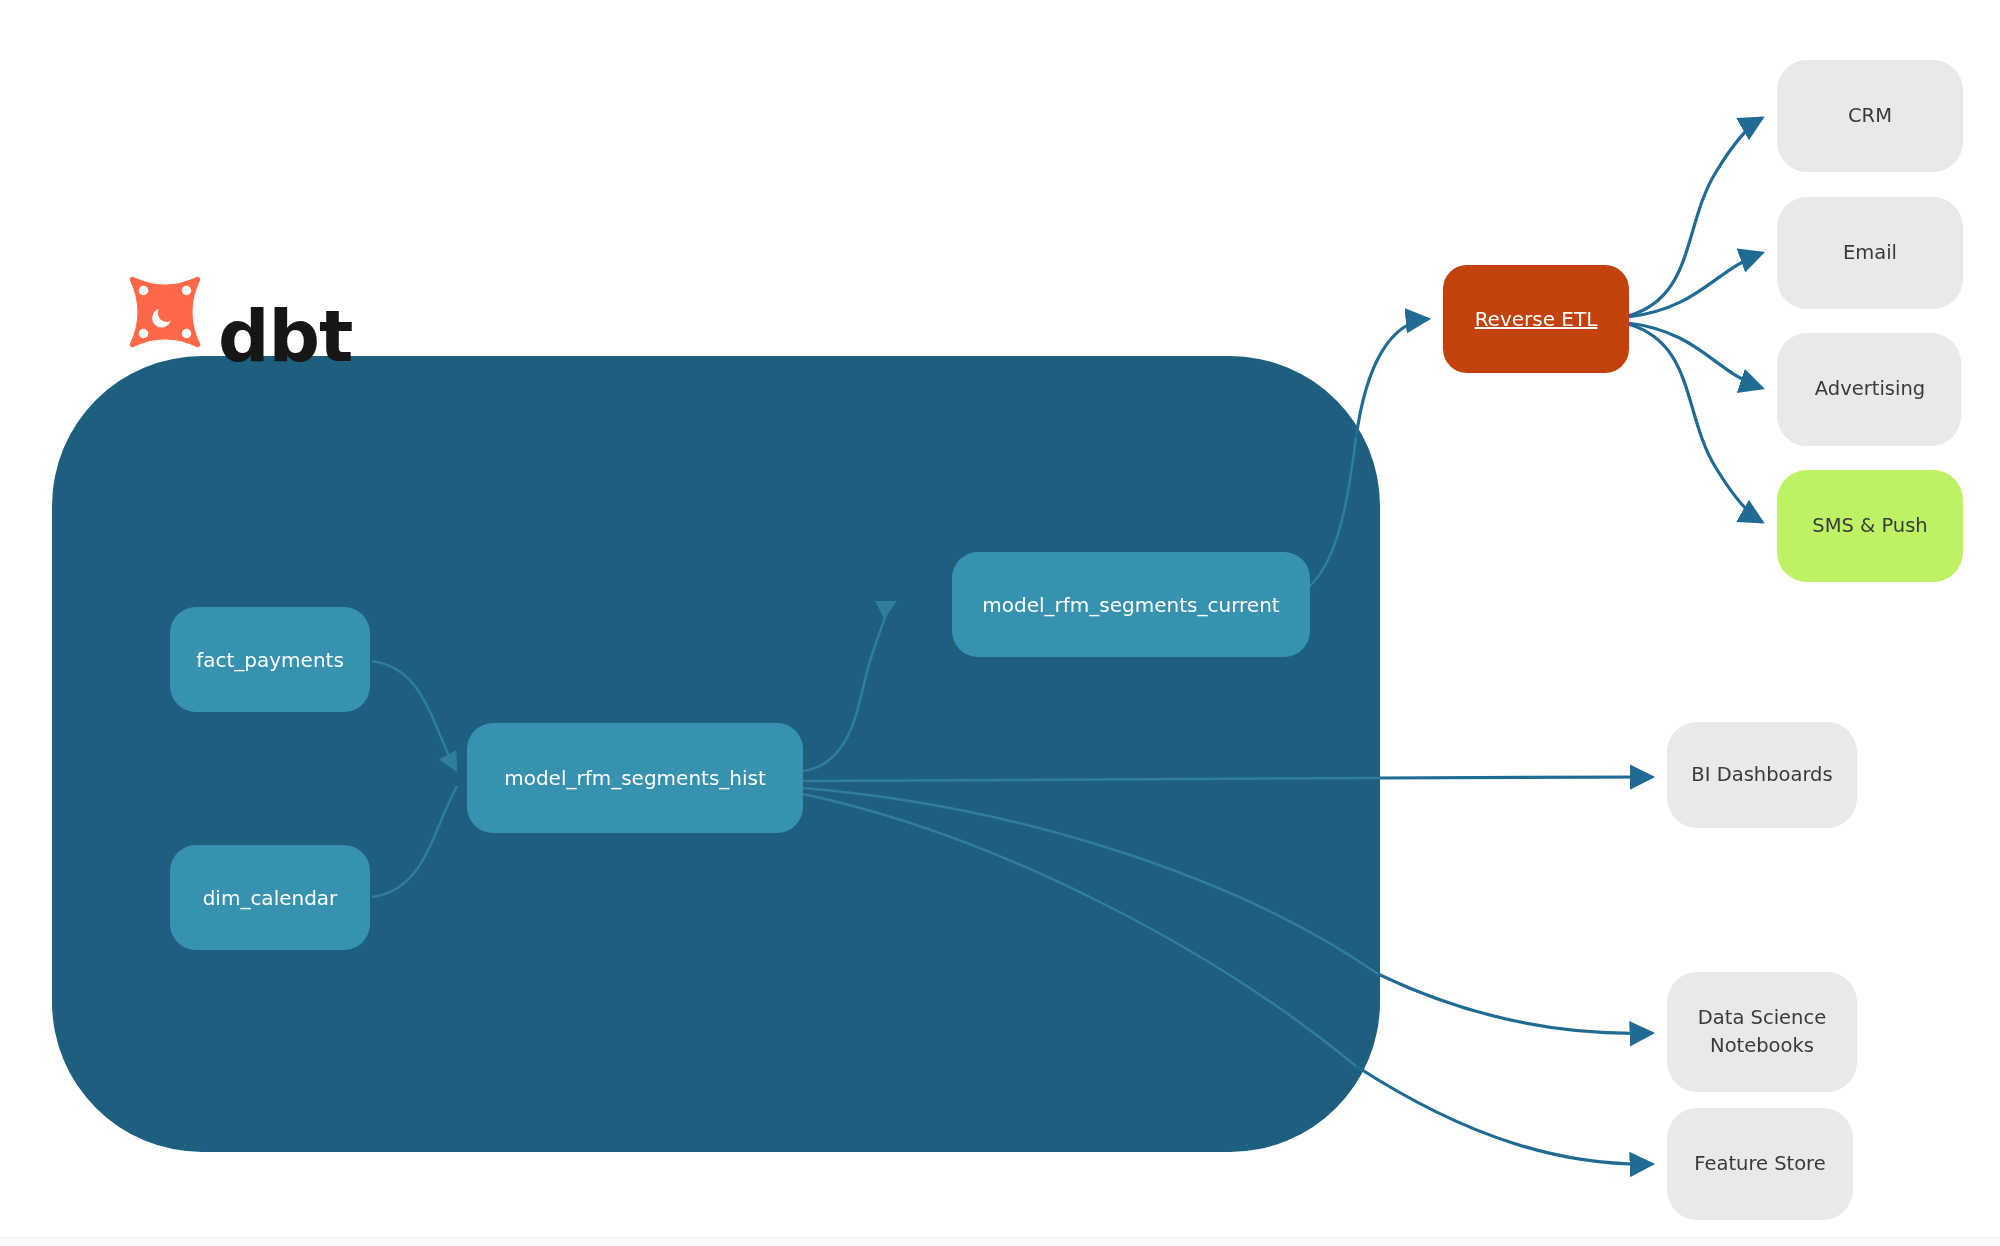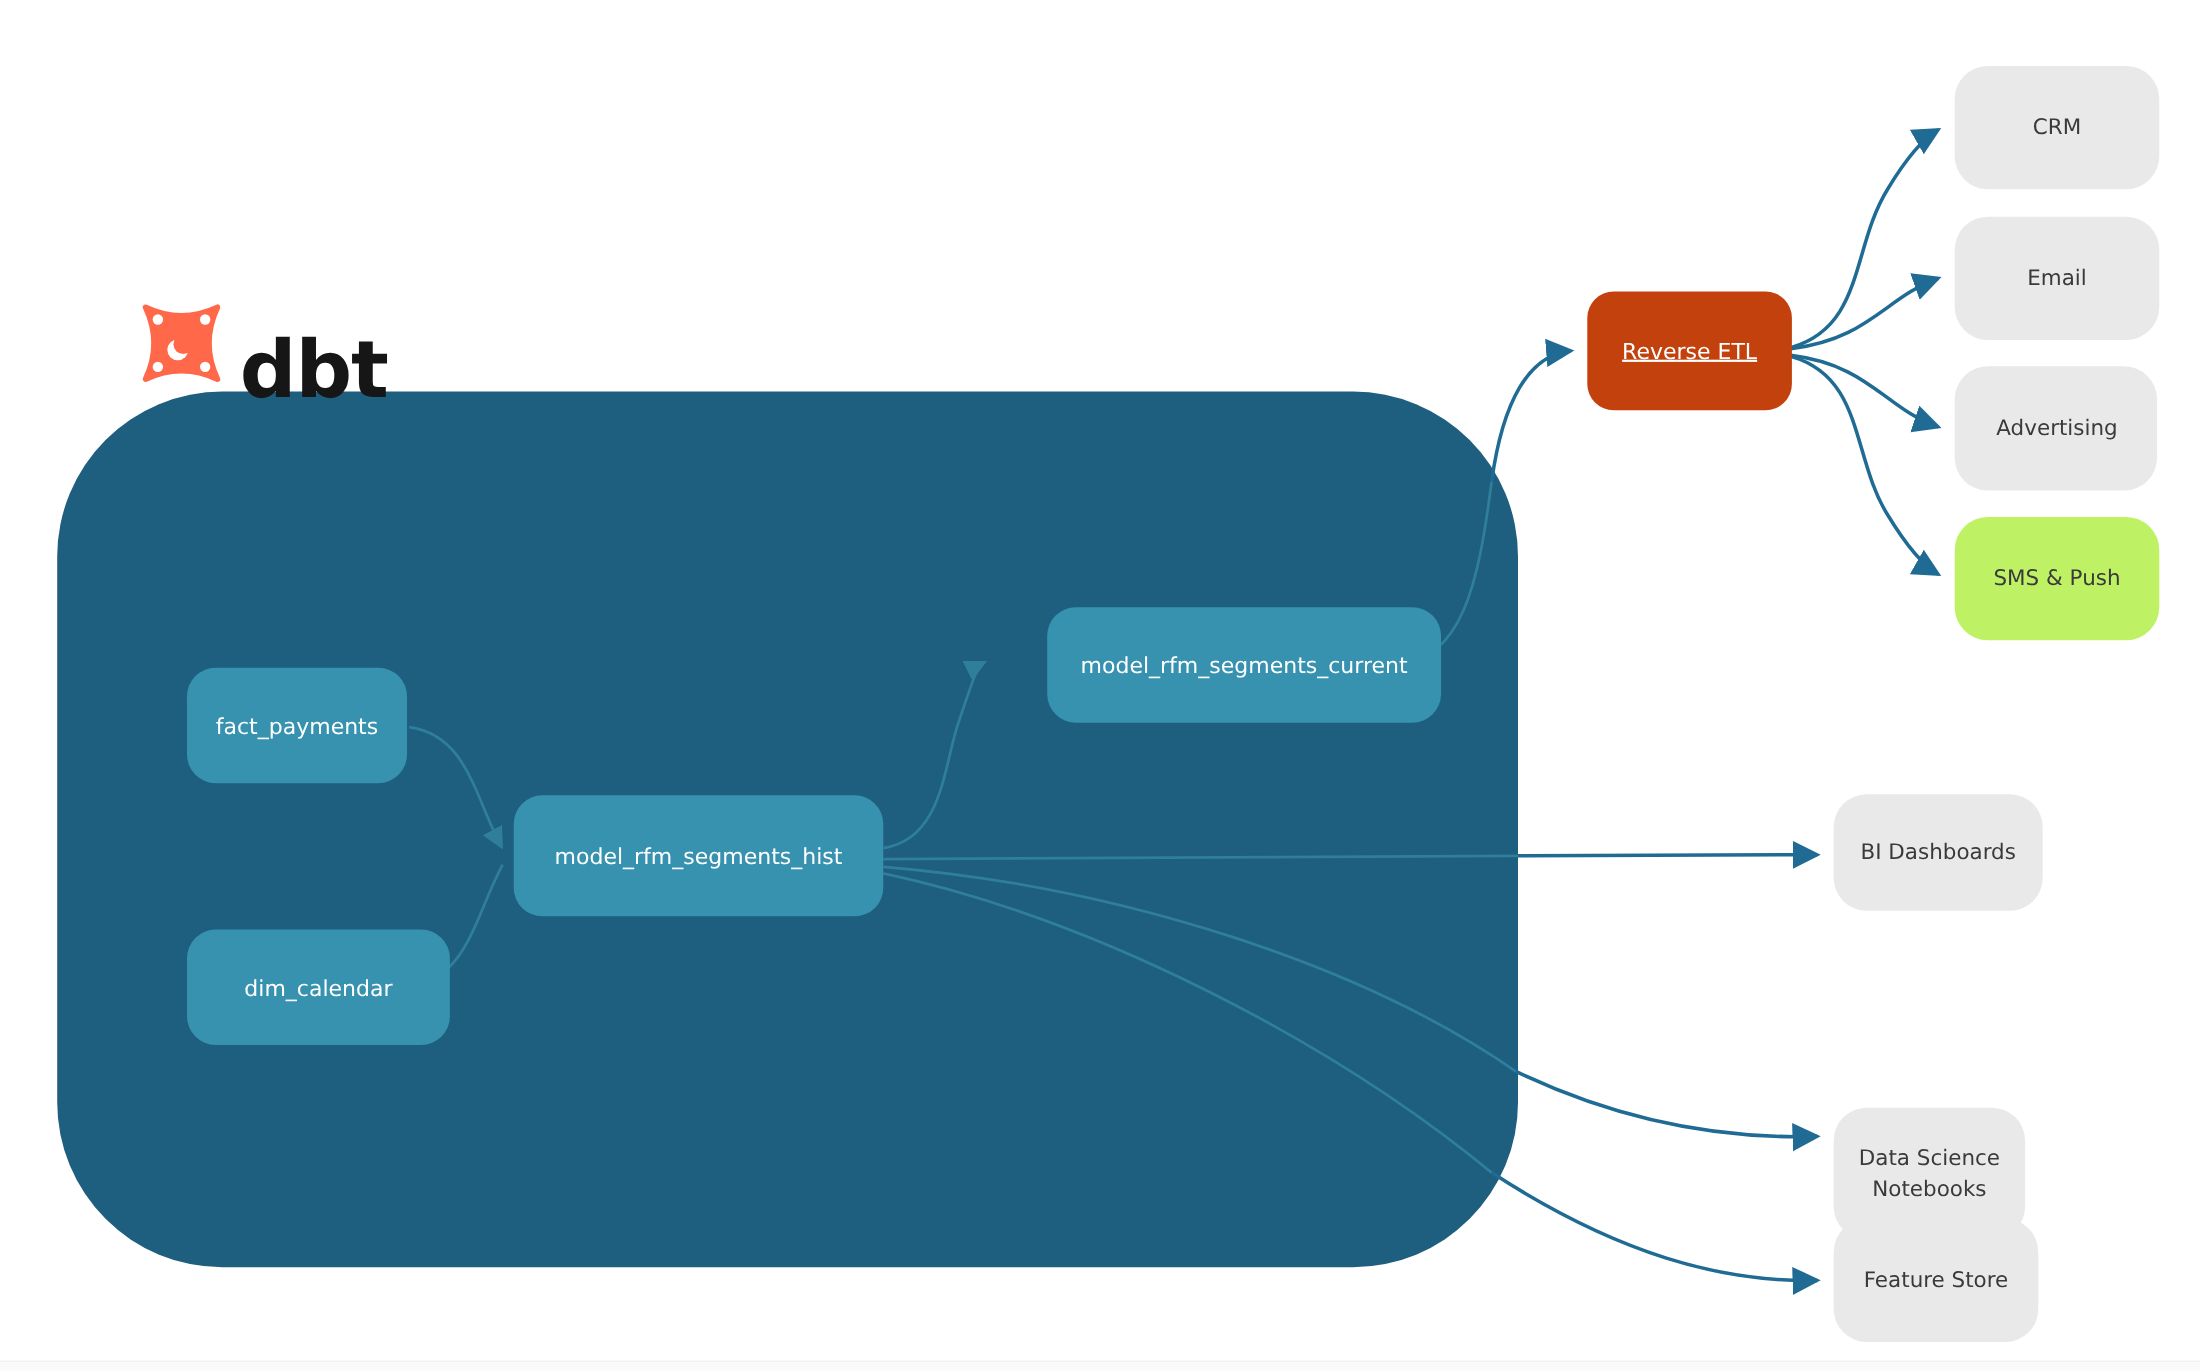--- a/index.html
+++ b/index.html
@@ -20,30 +20,30 @@
   .edge-layer{position:absolute;left:0;top:0;width:2000px;height:1246px;z-index:1;pointer-events:none;}
   
   .node{
     position:absolute;display:flex;align-items:center;justify-content:center;
     text-align:center;z-index:2;box-sizing:border-box;padding:8px 14px;
   }
   .node-model{border-radius:26px;color:#ffffff;font-size:20px;}
   .node-green{border-radius:24px;color:#ffffff;font-size:20px;}
   .node-gray{border-radius:30px;color:#3a3a3a;font-size:19.5px;line-height:1.45;}
   #n-fact{left:170px;top:607px;width:200px;height:105px;}
-  #n-dim{left:170px;top:845px;width:239px;height:105px;}
+  #n-dim{left:170px;top:845px;width:200px;height:105px;}
   #n-hist{left:467px;top:723px;width:336px;height:110px;}
   #n-current{left:952px;top:552px;width:358px;height:105px;}
   #n-retl{left:1443px;top:265px;width:186px;height:108px;}
   #n-crm{left:1777px;top:60px;width:186px;height:112px;}
   #n-email{left:1777px;top:197px;width:186px;height:112px;}
   #n-adv{left:1777px;top:333px;width:184px;height:113px;padding-left:16px;}
   #n-sms{left:1777px;top:470px;width:186px;height:112px;}
   #n-bi{left:1667px;top:722px;width:190px;height:106px;}
-  #n-ds{left:1667px;top:972px;width:174px;height:120px;margin-top:35px;}
+  #n-ds{left:1667px;top:972px;width:190px;height:120px;}
   #n-fs{left:1667px;top:1108px;width:186px;height:112px;}
   
   .bottom-strip{position:absolute;left:0;bottom:0;width:2000px;height:8px;background:#fafafa;border-top:1px solid #f0f0f0;z-index:0;}
 </style>
 </head>
 <body>
 
 <div class="logo">
   <svg class="logo-icon" viewBox="0 0 100 100">
     <path d="M12,12 Q50,30 88,12 Q70,50 88,88 Q50,70 12,88 Q30,50 12,12 Z" fill="#FF694A" stroke="#FF694A" stroke-width="6" stroke-linejoin="round"></path>

